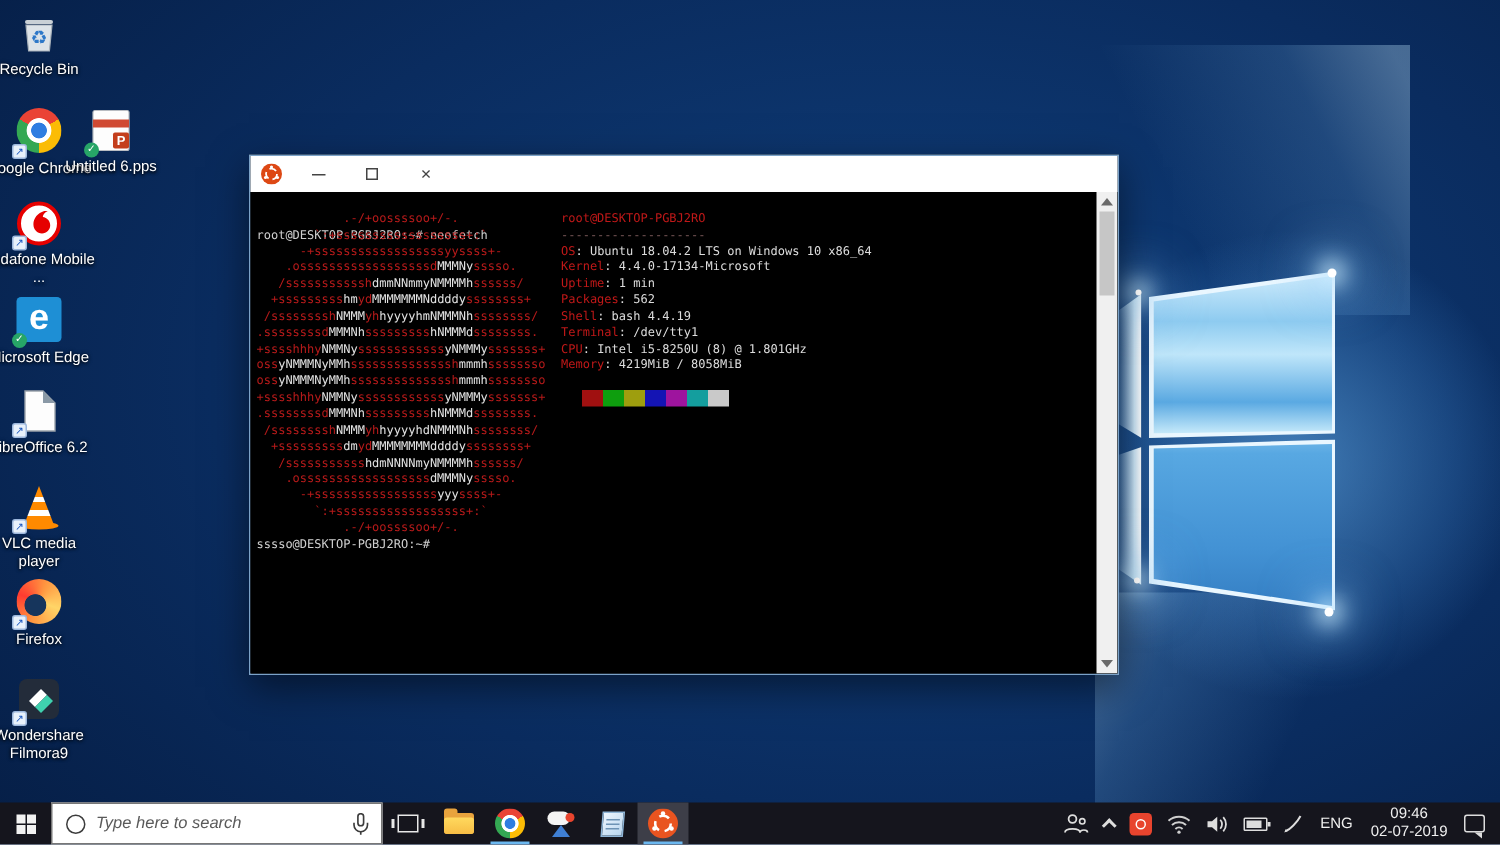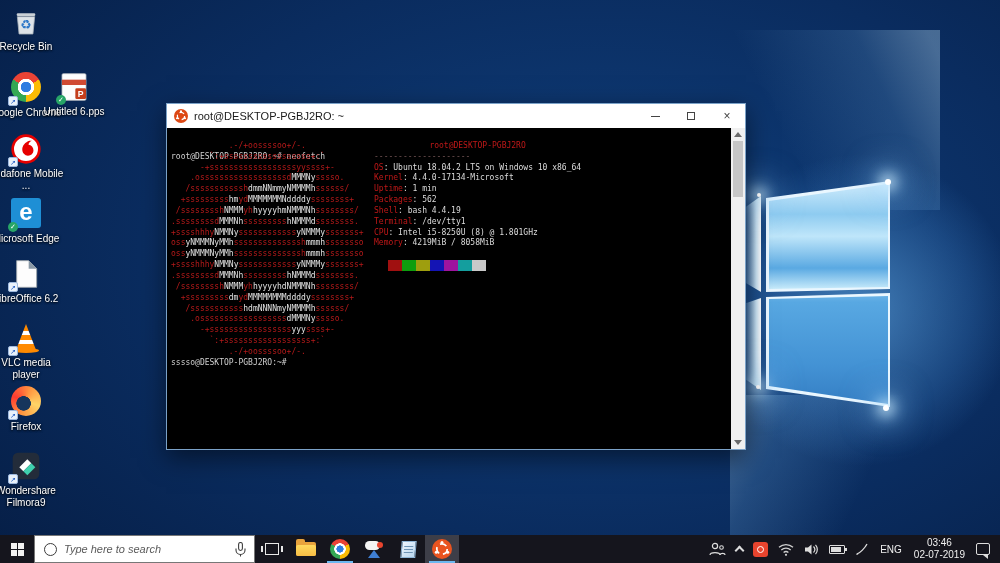--- a/index.html
+++ b/index.html
@@ -71,21 +71,21 @@
   .ctl-minbar { width:9px; height:1px; background:#444; }
   .ctl-maxbox { width:8px; height:8px; border:1px solid #444; }
   .t-btn.close { font-size:12px; }
   .term-body { position:absolute; left:0; right:0; top:24px; bottom:0; background:#000; overflow:hidden; }
   .term-text { position:absolute; left:4px; top:2px; right:14px; bottom:0;
     font-family:"DejaVu Sans Mono", monospace; font-size:8px; line-height:10.85px; color:#cfcfcf; white-space:pre; }
   .tline { white-space:pre; }
   .seg-r { color:#b71a1a; } .seg-w { color:#e2e2e2; }
   .art { position:absolute; left:0; top:10.85px; }
   .nf-info { position:absolute; left:203px; top:10.85px; }
-  .i-title { color:#c01818;text-align:center; } .i-sep { color:#7b5a5a; }
+  .i-title { color:#c01818; } .i-sep { color:#7b5a5a; }
   .i-label { color:#c01818;text-align:right; } .i-val, .i-colon { color:#dcdcdc; }
   .swatches { position:absolute; left:203px; top:130px; display:flex; }
   .swatch { width:14px; height:11px; }
   .prompt { position:absolute; left:0; top:227.85px; }
   .scrollbar { position:absolute; right:0; top:0; bottom:0; width:14px; background:#f0f0f0;
     display:flex; flex-direction:column; align-items:center; }
   .sb-arrow { width:0; height:0; margin:4px 0; border-left:4px solid transparent; border-right:4px solid transparent; }
   .sb-up { border-bottom:5px solid #6a6a6a; }
   .sb-down { border-top:5px solid #6a6a6a; margin-top:auto; }
   .sb-thumb { width:10px; height:56px; background:#c6c6c6; }
@@ -252,21 +252,20 @@
   <div class="titlebar">
     <span class="t-icon">
       <svg width="14" height="14" viewBox="0 0 20 20">
         <circle cx="10" cy="10" r="10" fill="#dd4814"></circle>
         <circle cx="10" cy="10" r="5.2" fill="none" stroke="#ffffff" stroke-width="1.7" stroke-dasharray="7 3.9"></circle>
         <circle cx="10" cy="3.4" r="1.5" fill="#ffffff"></circle>
         <circle cx="4.3" cy="13.3" r="1.5" fill="#ffffff"></circle>
         <circle cx="15.7" cy="13.3" r="1.5" fill="#ffffff"></circle>
       </svg>
     </span>
-    <span class="t-text">root@DESKTOP-PGBJ2RO: ~</span>
     <span class="t-ctls">
       <span class="t-btn">
           <span class="ctl-minbar"></span>
         </span>
       <span class="t-btn">
           <span class="ctl-maxbox"></span>
         </span>
       <span class="t-btn close">×</span>
     </span>
   </div>
@@ -381,20 +380,20 @@
         <span class="battery"></span>
       </div>
     <div class="tray-item">
       <svg width="14" height="14" viewBox="0 0 14 14">
         <path d="M2 12C5 11 10 6 12 2" fill="none" stroke="#ddd" stroke-width="1.3"></path>
         <polygon points="1.2,13 3.4,12.2 2,10.8" fill="#ddd"></polygon>
       </svg>
     </div>
     <div class="lang">ENG</div>
     <div class="clock">
-      <div>03:46</div>
+      <div>09:46</div>
       <div>02-07-2019</div>
     </div>
     <div class="tray-item" style="padding-right:10px;">
         <span class="actioncenter"></span>
       </div>
   </div>
 </div>
 
 </body></html>

